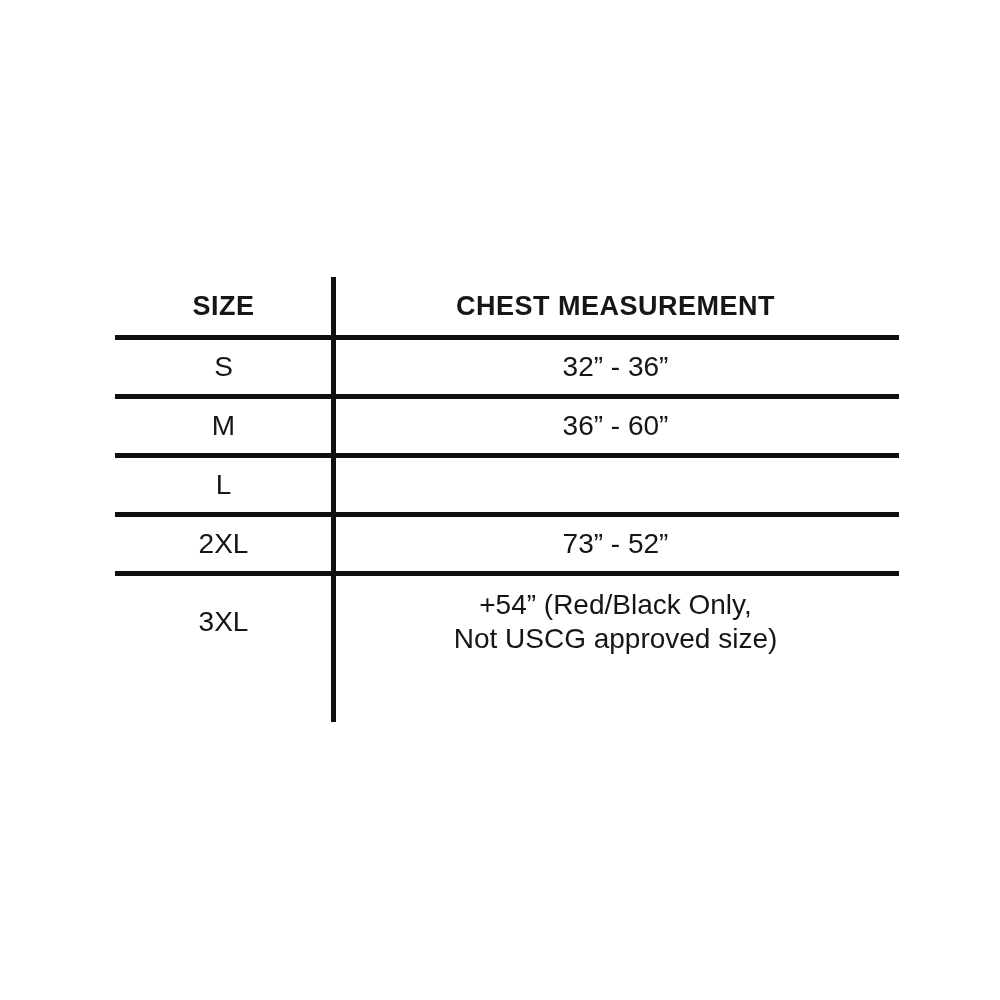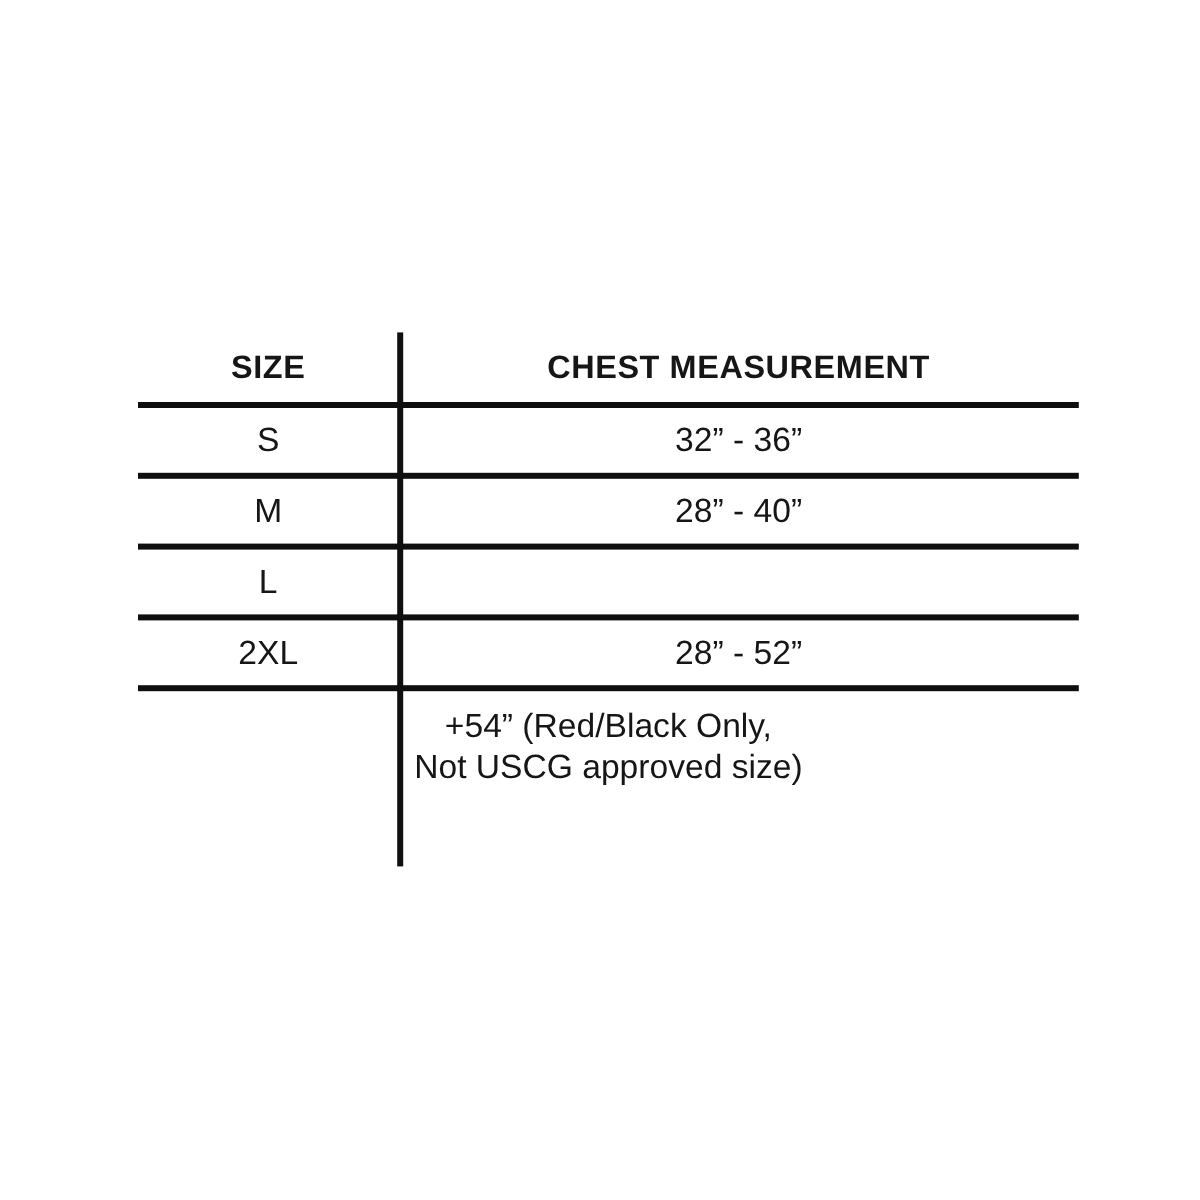--- a/index.html
+++ b/index.html
@@ -70,32 +70,33 @@
       <div class="cell chest-col">CHEST MEASUREMENT</div>
     </div>
 
     <div class="row data-row">
       <div class="cell size-col">S</div>
       <div class="cell chest-col">32” - 36”</div>
     </div>
 
     <div class="row data-row">
       <div class="cell size-col">M</div>
-      <div class="cell chest-col">28” - 40”</div>
+      <div class="cell chest-col">36” - 60”</div>
     </div>
 
     <div class="row data-row">
       <div class="cell size-col">L</div>
     </div>
 
 
     <div class="row data-row">
       <div class="cell size-col">2XL</div>
-      <div class="cell chest-col">28” - 52”</div>
+      <div class="cell chest-col">73” - 52”</div>
     </div>
 
     <div class="row last-row">
+      <div class="cell size-col">3XL</div>
       <div class="cell chest-col">+54” (Red/Black Only,
 Not USCG approved size)</div>
     </div>
 
   </div>
 </div>
 
 </body></html>

